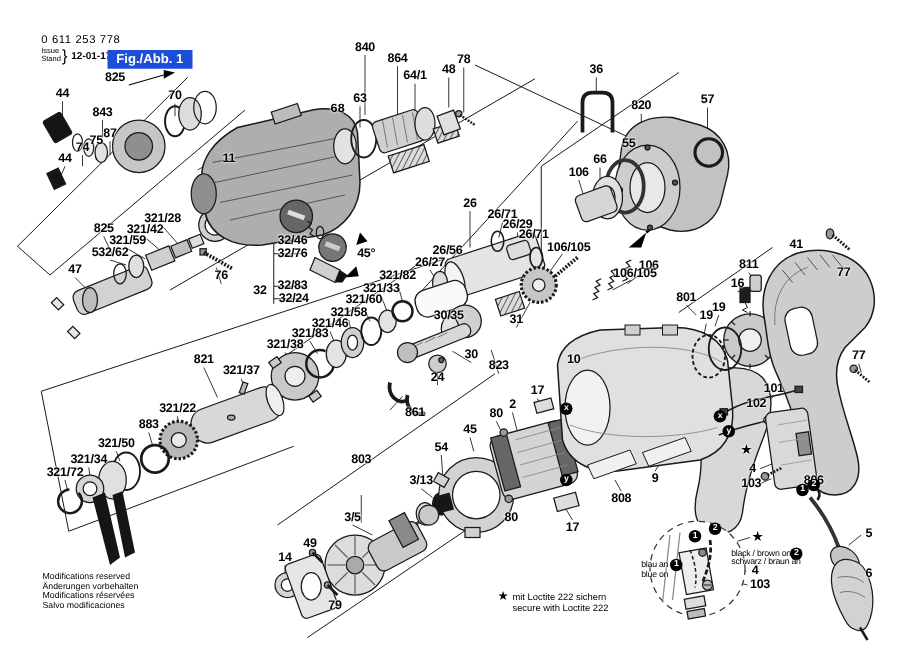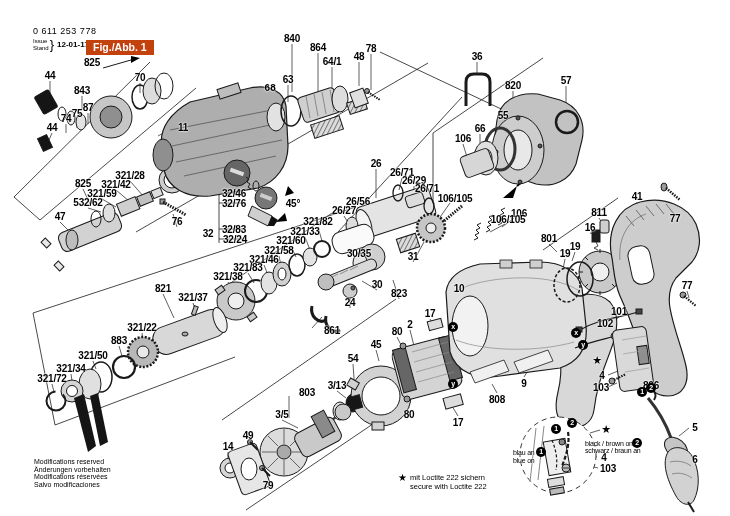--- a/index.html
+++ b/index.html
@@ -12,21 +12,21 @@
   .lbl.note{font:7px "Liberation Sans",sans-serif;font-weight:normal;transform:translate(0,-50%);}
   .lbl.c{width:10px;height:10px;border-radius:50%;background:#000;color:#fff;
          font:bold 7px/10px "Liberation Sans",sans-serif;text-align:center;text-shadow:none;}
   .lbl.star{font:11px "DejaVu Sans",sans-serif;font-weight:normal;}
   .hdr{position:absolute;color:#000;}
   #pn{left:33px;top:26px;font-size:9px;letter-spacing:.5px;}
   #issue{left:33px;top:38px;display:flex;align-items:center;gap:1px;}
   #issue .two{display:flex;flex-direction:column;font-size:6px;line-height:6.5px;}
   #issue .brace{font-size:13px;font-weight:normal;line-height:13px;}
   #issue .date{font-size:8px;font-weight:bold;margin-left:2px;}
-  #figbox{left:86px;top:40px;background:#c2410c;color:#fff;font:bold 10.5px "Liberation Sans",sans-serif;
+  #figbox{left:86px;top:40px;background:#1d4ed8;color:#fff;font:bold 10.5px "Liberation Sans",sans-serif;
           padding:1px 7px 2px 7px;}
   #foot{left:34px;top:458px;font-size:7px;line-height:7.7px;}
   #loctite{left:398px;top:473px;font-size:7.5px;line-height:9px;display:flex;gap:3px;}
   #loctite .st{font-family:"DejaVu Sans",sans-serif;font-size:10px;line-height:10px;}
 </style>
 </head>
 <body>
 
 <div id="stage">
 
@@ -406,21 +406,21 @@
       <span class="lbl" style="left: 350px; top: 302px;">24</span>
       <span class="lbl" style="left: 304px; top: 330px; margin-left: 28px;">861</span>
       <span class="lbl" style="left: 430px; top: 313px;">17</span>
       <span class="lbl" style="left: 410px; top: 324px;">2</span>
       <span class="lbl" style="left: 397px; top: 331px;">80</span>
       <span class="lbl" style="left: 376px; top: 344px;">45</span>
       <span class="lbl" style="left: 353px; top: 358px;">54</span>
       <span class="lbl" style="left: 337px; top: 385px;">3/13</span>
       <span class="lbl" style="left: 409px; top: 414px;">80</span>
       <span class="lbl" style="left: 458px; top: 422px;">17</span>
-      <span class="lbl" style="left: 289px; top: 392px; margin-left: 18px;">803</span>
+      <span class="lbl" style="left: 289px; top: 368px;">803</span>
       <span class="lbl" style="left: 282px; top: 414px;">3/5</span>
       <span class="lbl" style="left: 248px; top: 435px;">49</span>
       <span class="lbl" style="left: 228px; top: 446px;">14</span>
       <span class="lbl" style="left: 268px; top: 485px;">79</span>
       <span class="lbl" style="left: 459px; top: 288px;">10</span>
       <span class="lbl" style="left: 524px; top: 383px;">9</span>
       <span class="lbl" style="left: 497px; top: 399px;">808</span>
       <span class="lbl" style="left: 637px; top: 196px;">41</span>
       <span class="lbl" style="left: 675px; top: 218px;">77</span>
       <span class="lbl" style="left: 599px; top: 212px;">811</span>

